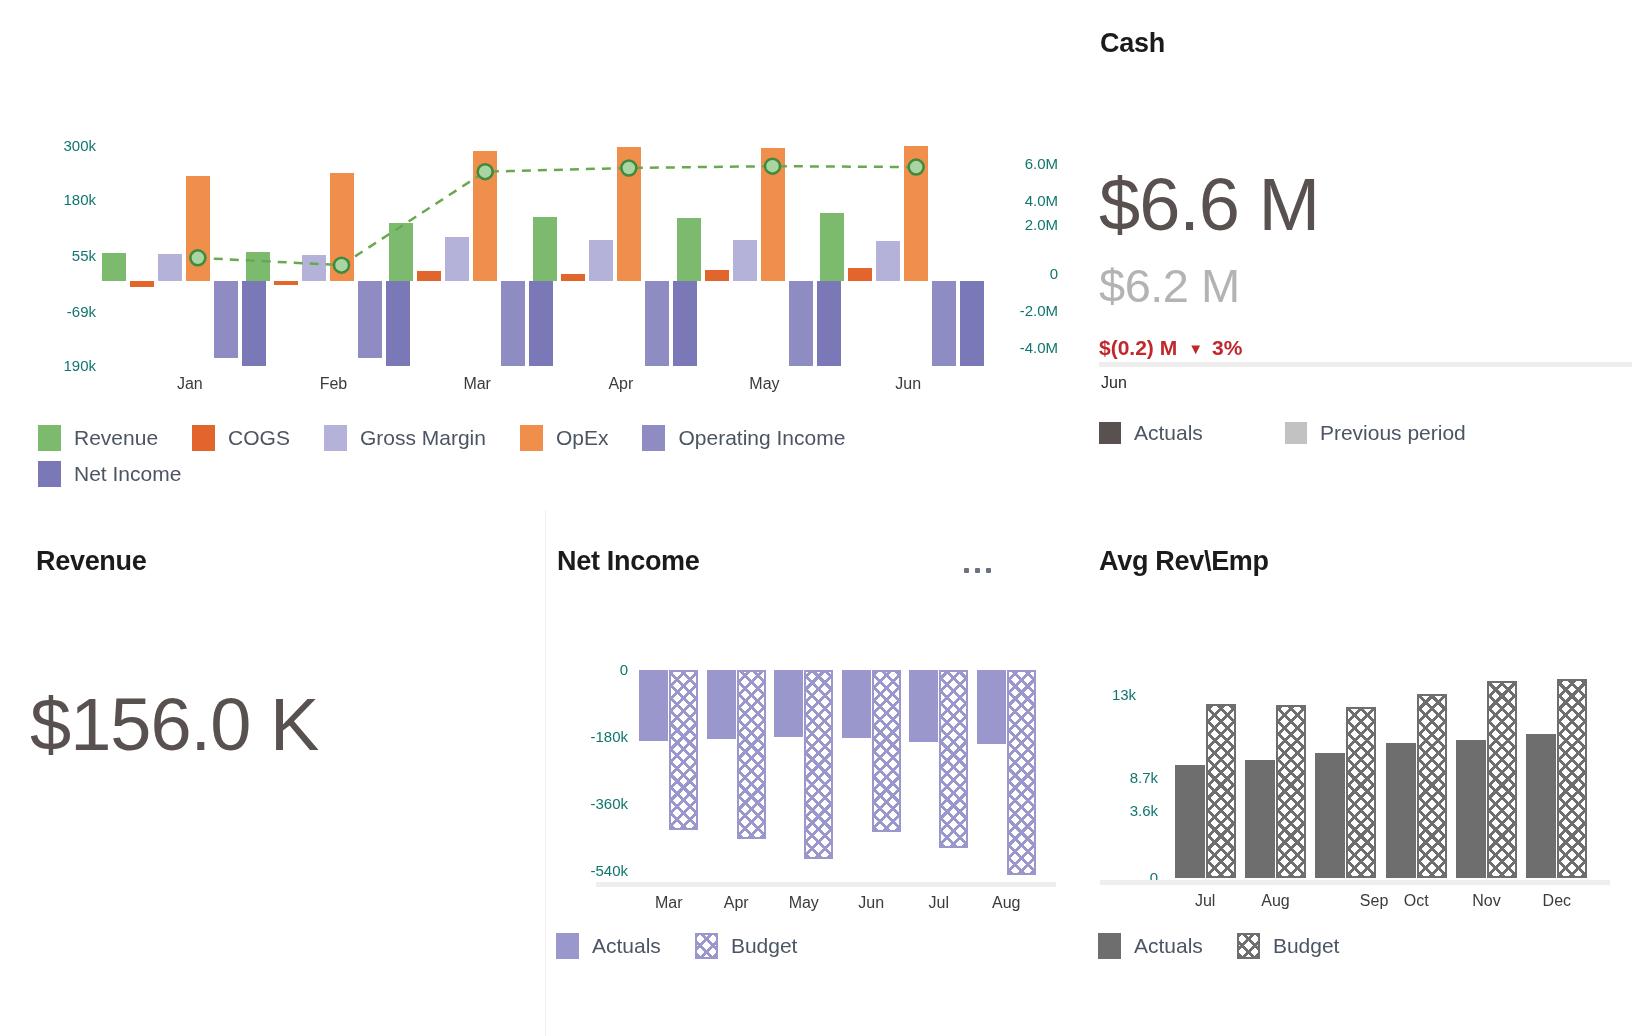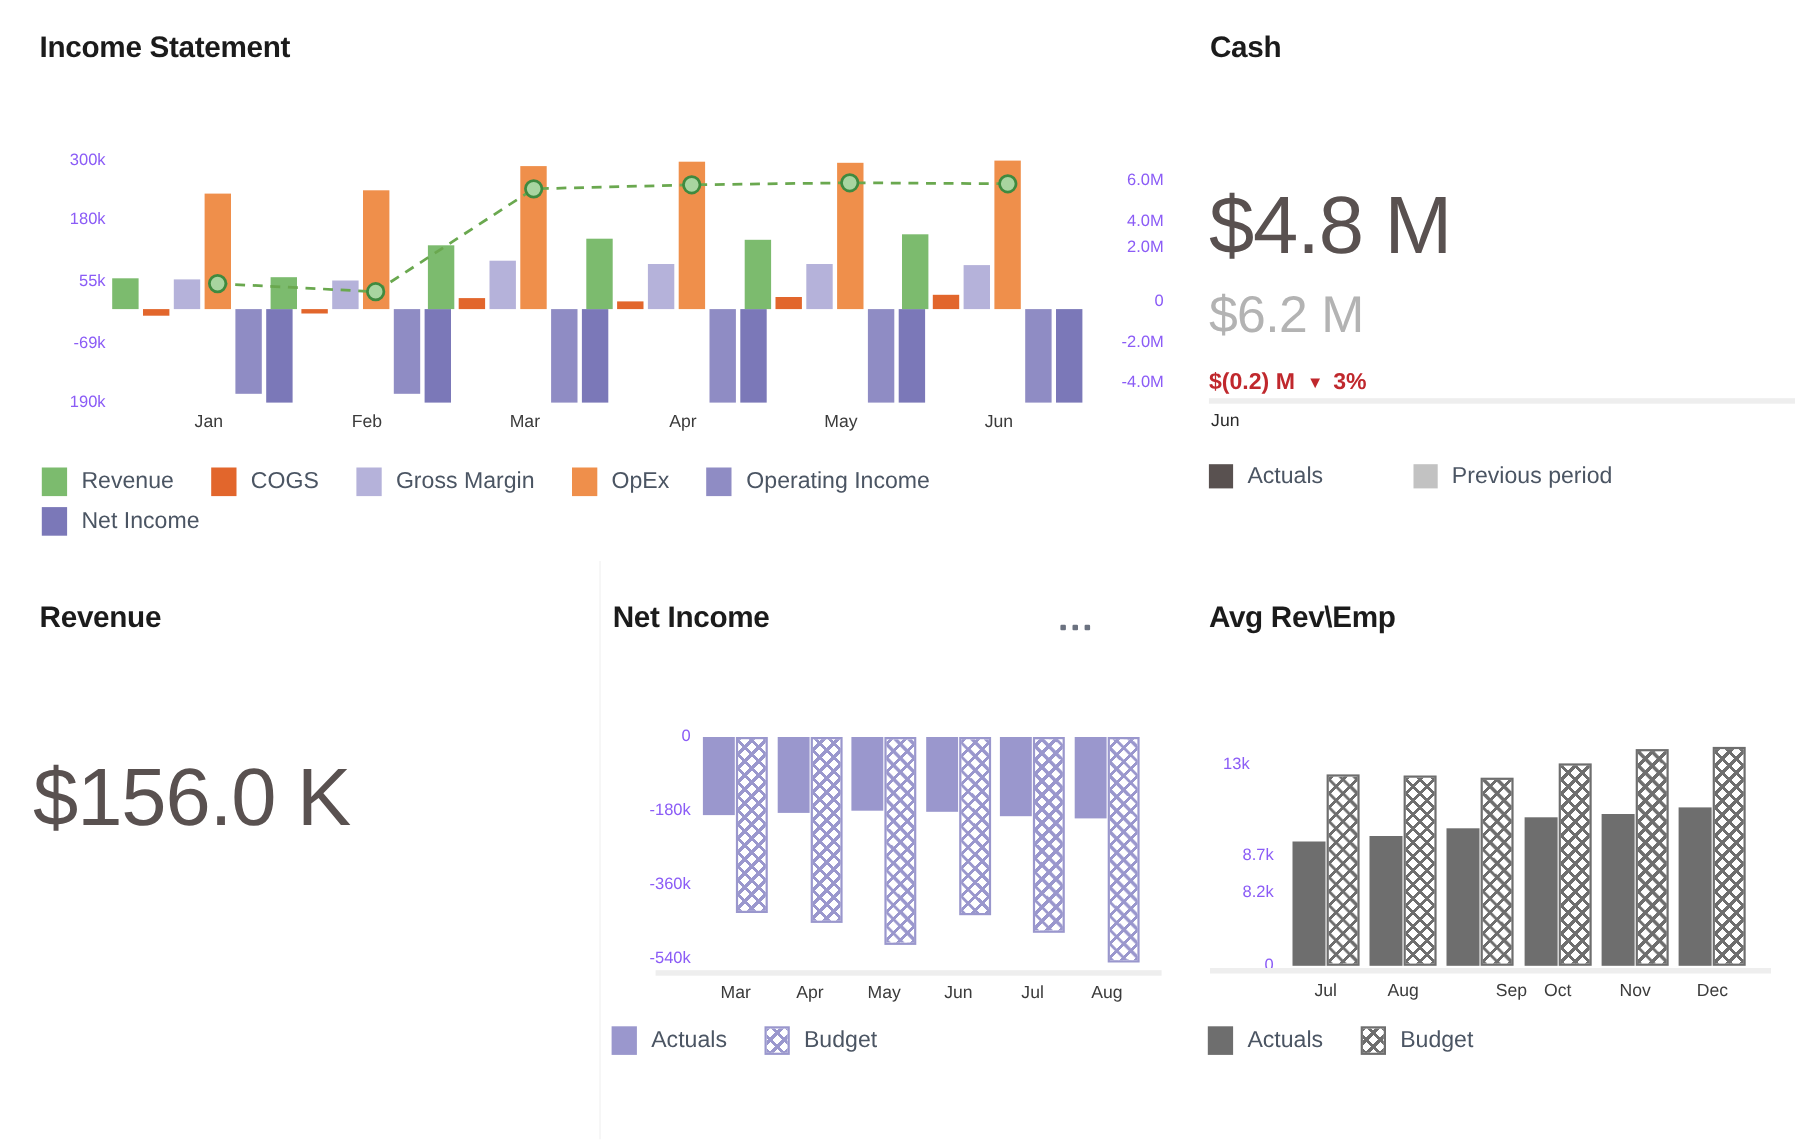--- a/index.html
+++ b/index.html
@@ -18,21 +18,21 @@
   .card-title {
     font-size: 27px; font-weight: 700; letter-spacing: -0.3px;
     color: #1b1b1b; white-space: nowrap;
   }
   .kebab { position: absolute; display: flex; gap: 6px; }
   .kebab i { width: 5px; height: 5px; background: #6b7280; border-radius: 1px; display: block; }
 
   
   .plot { position: absolute; }
   .axis-label {
-    position: absolute; font-size: 15px; color: #8b5cf6;
+    position: absolute; font-size: 15px; color: #0f766e;
     white-space: nowrap; line-height: 1;
   }
   .axis-label.right-al { text-align: right; }
   .tick-x {
     position: absolute; font-size: 16px; color: #3b3b3b;
     text-align: center; white-space: nowrap;
   }
   .baseline { position: absolute; background: #eeeeee; height: 5px; }
   .bar { position: absolute; }
 
@@ -66,21 +66,20 @@
       repeating-linear-gradient(-45deg, #6e6e6e 0 3px, transparent 3px 9px);
     border: 2px solid #6e6e6e;
   }
 </style>
 </head>
 <body>
 
 <div id="dashboard">
 
   <div class="card" style="left:0;top:0;width:1070px;height:510px;">
-    <div class="card-title" style="position:absolute;left:36px;top:28px;">Income Statement</div>
 
     <div class="plot" id="is-plot" style="left:0;top:120px;width:1070px;height:270px;">
         <div class="axis-label right-al" style="left:24px;width:72px;top:18px;text-align:right;">300k</div>
         <div class="axis-label right-al" style="left:24px;width:72px;top:71.87755102040816px;text-align:right;">180k</div>
         <div class="axis-label right-al" style="left:24px;width:72px;top:128px;text-align:right;">55k</div>
         <div class="axis-label right-al" style="left:24px;width:72px;top:183.67346938775512px;text-align:right;">-69k</div>
         <div class="axis-label right-al" style="left:24px;width:72px;top:238px;text-align:right;">190k</div>
         <div class="axis-label" style="left:988px;width:70px;top:36.33333333333333px;text-align:right;">6.0M</div>
         <div class="axis-label" style="left:988px;width:70px;top:73px;text-align:right;">4.0M</div>
         <div class="axis-label" style="left:988px;width:70px;top:97px;text-align:right;">2.0M</div>
@@ -164,21 +163,21 @@
         <div class="legend-item">
           <span class="swatch" style="background:#7b78b8;"></span>
           <span class="legend-text">Net Income</span>
         </div>
       </div>
   </div>
 
   <div class="card" style="left:1070px;top:0;width:562px;height:510px;">
     <div class="card-title" style="position:absolute;left:30px;top:28px;">Cash</div>
 
-    <div class="kpi-main" style="position:absolute;left:29px;top:168px;">$4.8 M</div>
+    <div class="kpi-main" style="position:absolute;left:29px;top:168px;">$6.6 M</div>
     <div class="kpi-prev" style="position:absolute;left:29px;top:262px;">$6.2 M</div>
 
     <div class="kpi-delta" style="position:absolute;left:29px;top:336px;color:#c0282d;">
       <span>$(0.2) M</span>
       <span class="arrow">▼</span>
       <span>3%</span>
     </div>
 
     <div class="kpi-rule" style="left:29px;top:362px;width:533px;"></div>
     <div class="kpi-period" style="left:31px;top:374px;">Jun</div>
@@ -248,21 +247,21 @@
         </div>
       </div>
   </div>
 
   <div class="card" style="left:1090px;top:510px;width:542px;height:526px;">
     <div class="card-title" style="position:absolute;left:9px;top:36px;">Avg Rev\Emp</div>
 
     <div class="plot" id="ar-plot" style="left:0;top:140px;width:542px;height:250px;">
         <div class="axis-label right-al" style="left:0px;width:68px;top:37px;text-align:center;">13k</div>
         <div class="axis-label right-al" style="left:0px;width:68px;top:86.94117647058823px;text-align:right;margin-top:33px;">8.7k</div>
-        <div class="axis-label right-al" style="left:0px;width:68px;top:152.7058823529412px;text-align:right;">8.2k</div>
+        <div class="axis-label right-al" style="left:0px;width:68px;top:152.7058823529412px;text-align:right;">3.6k</div>
         <div class="axis-label right-al" style="left:0px;width:68px;top:220px;text-align:right;">0</div>
         <div class="baseline" style="left:10px;top:230px;width:510px;"></div>
         <div class="bar" style="left:84.66666666666666px;top:114.82352941176471px;width:30px;height:113.17647058823529px;background:#6e6e6e;"></div>
         <div class="bar hatch-gray" style="left:115.66666666666666px;top:53.64705882352941px;width:30px;height:174.35294117647058px;"></div>
         <div class="tick-x" style="left:72.66666666666666px;width:85px;top:242px;">Jul</div>
         <div class="bar" style="left:154.99999999999997px;top:110.23529411764706px;width:30px;height:117.76470588235294px;background:#6e6e6e;"></div>
         <div class="bar hatch-gray" style="left:185.99999999999997px;top:55.1764705882353px;width:30px;height:172.8235294117647px;"></div>
         <div class="tick-x" style="left:142.99999999999997px;width:85px;top:242px;">Aug</div>
         <div class="bar" style="left:225.33333333333331px;top:102.58823529411764px;width:30px;height:125.41176470588236px;background:#6e6e6e;"></div>
         <div class="bar hatch-gray" style="left:256.3333333333333px;top:56.70588235294118px;width:30px;height:171.2941176470588px;"></div>

